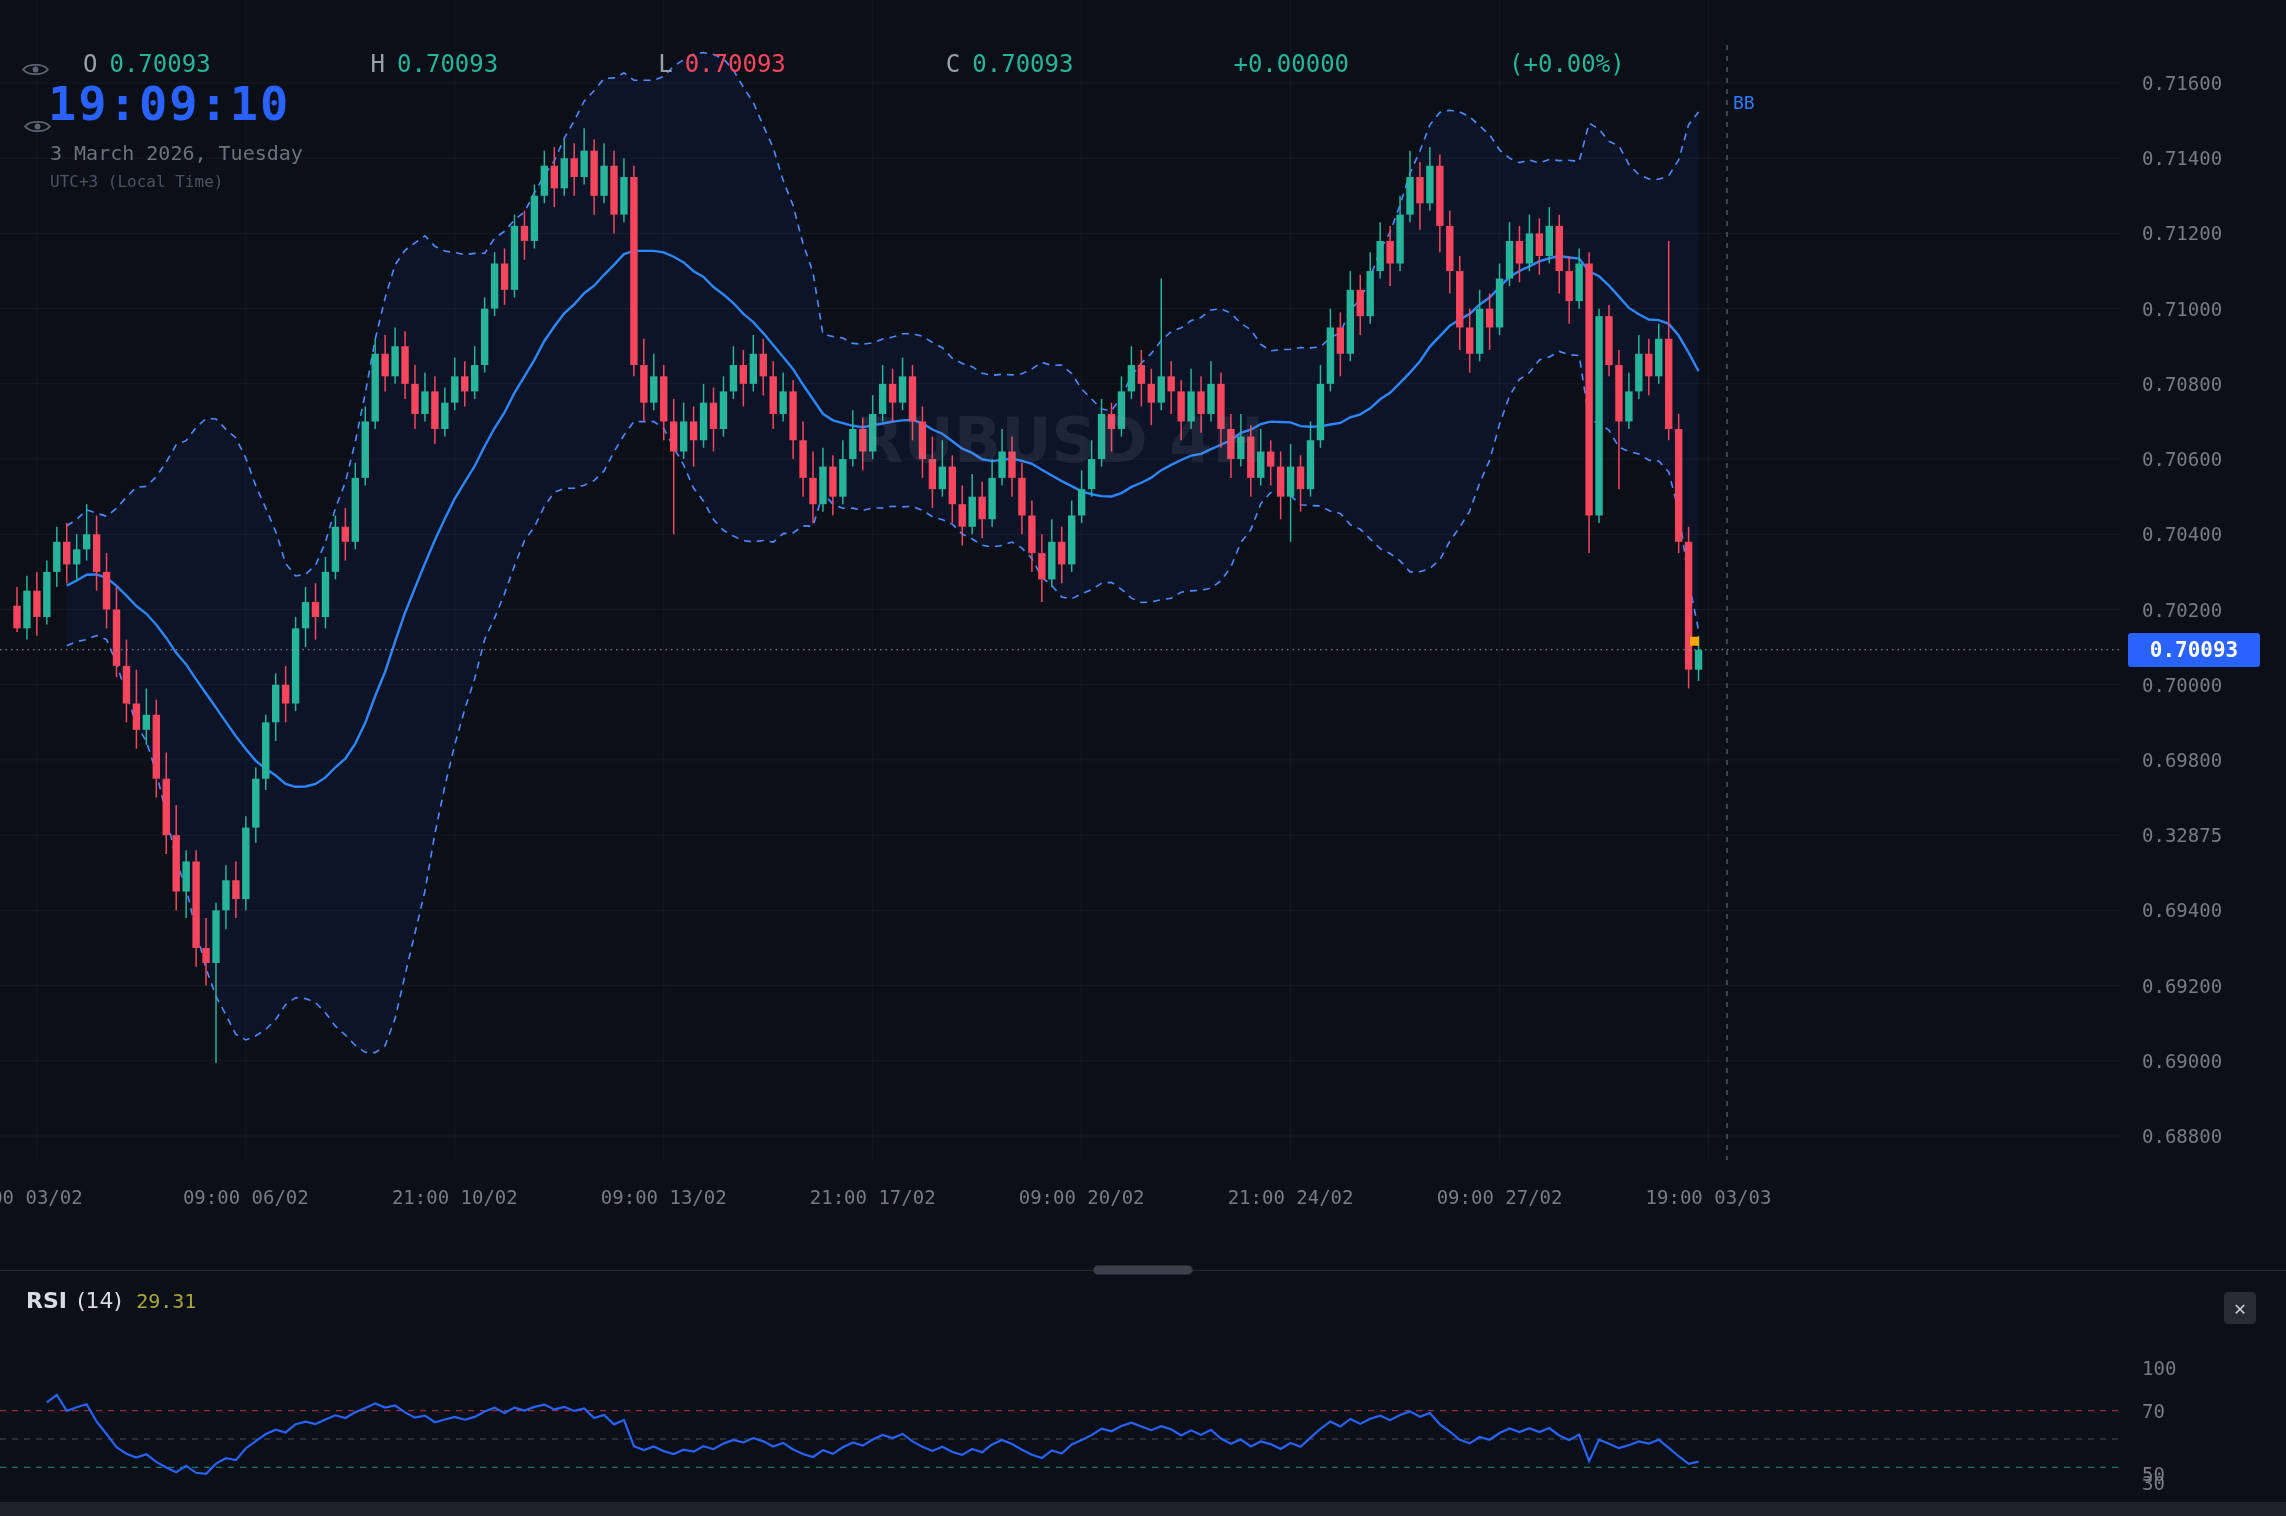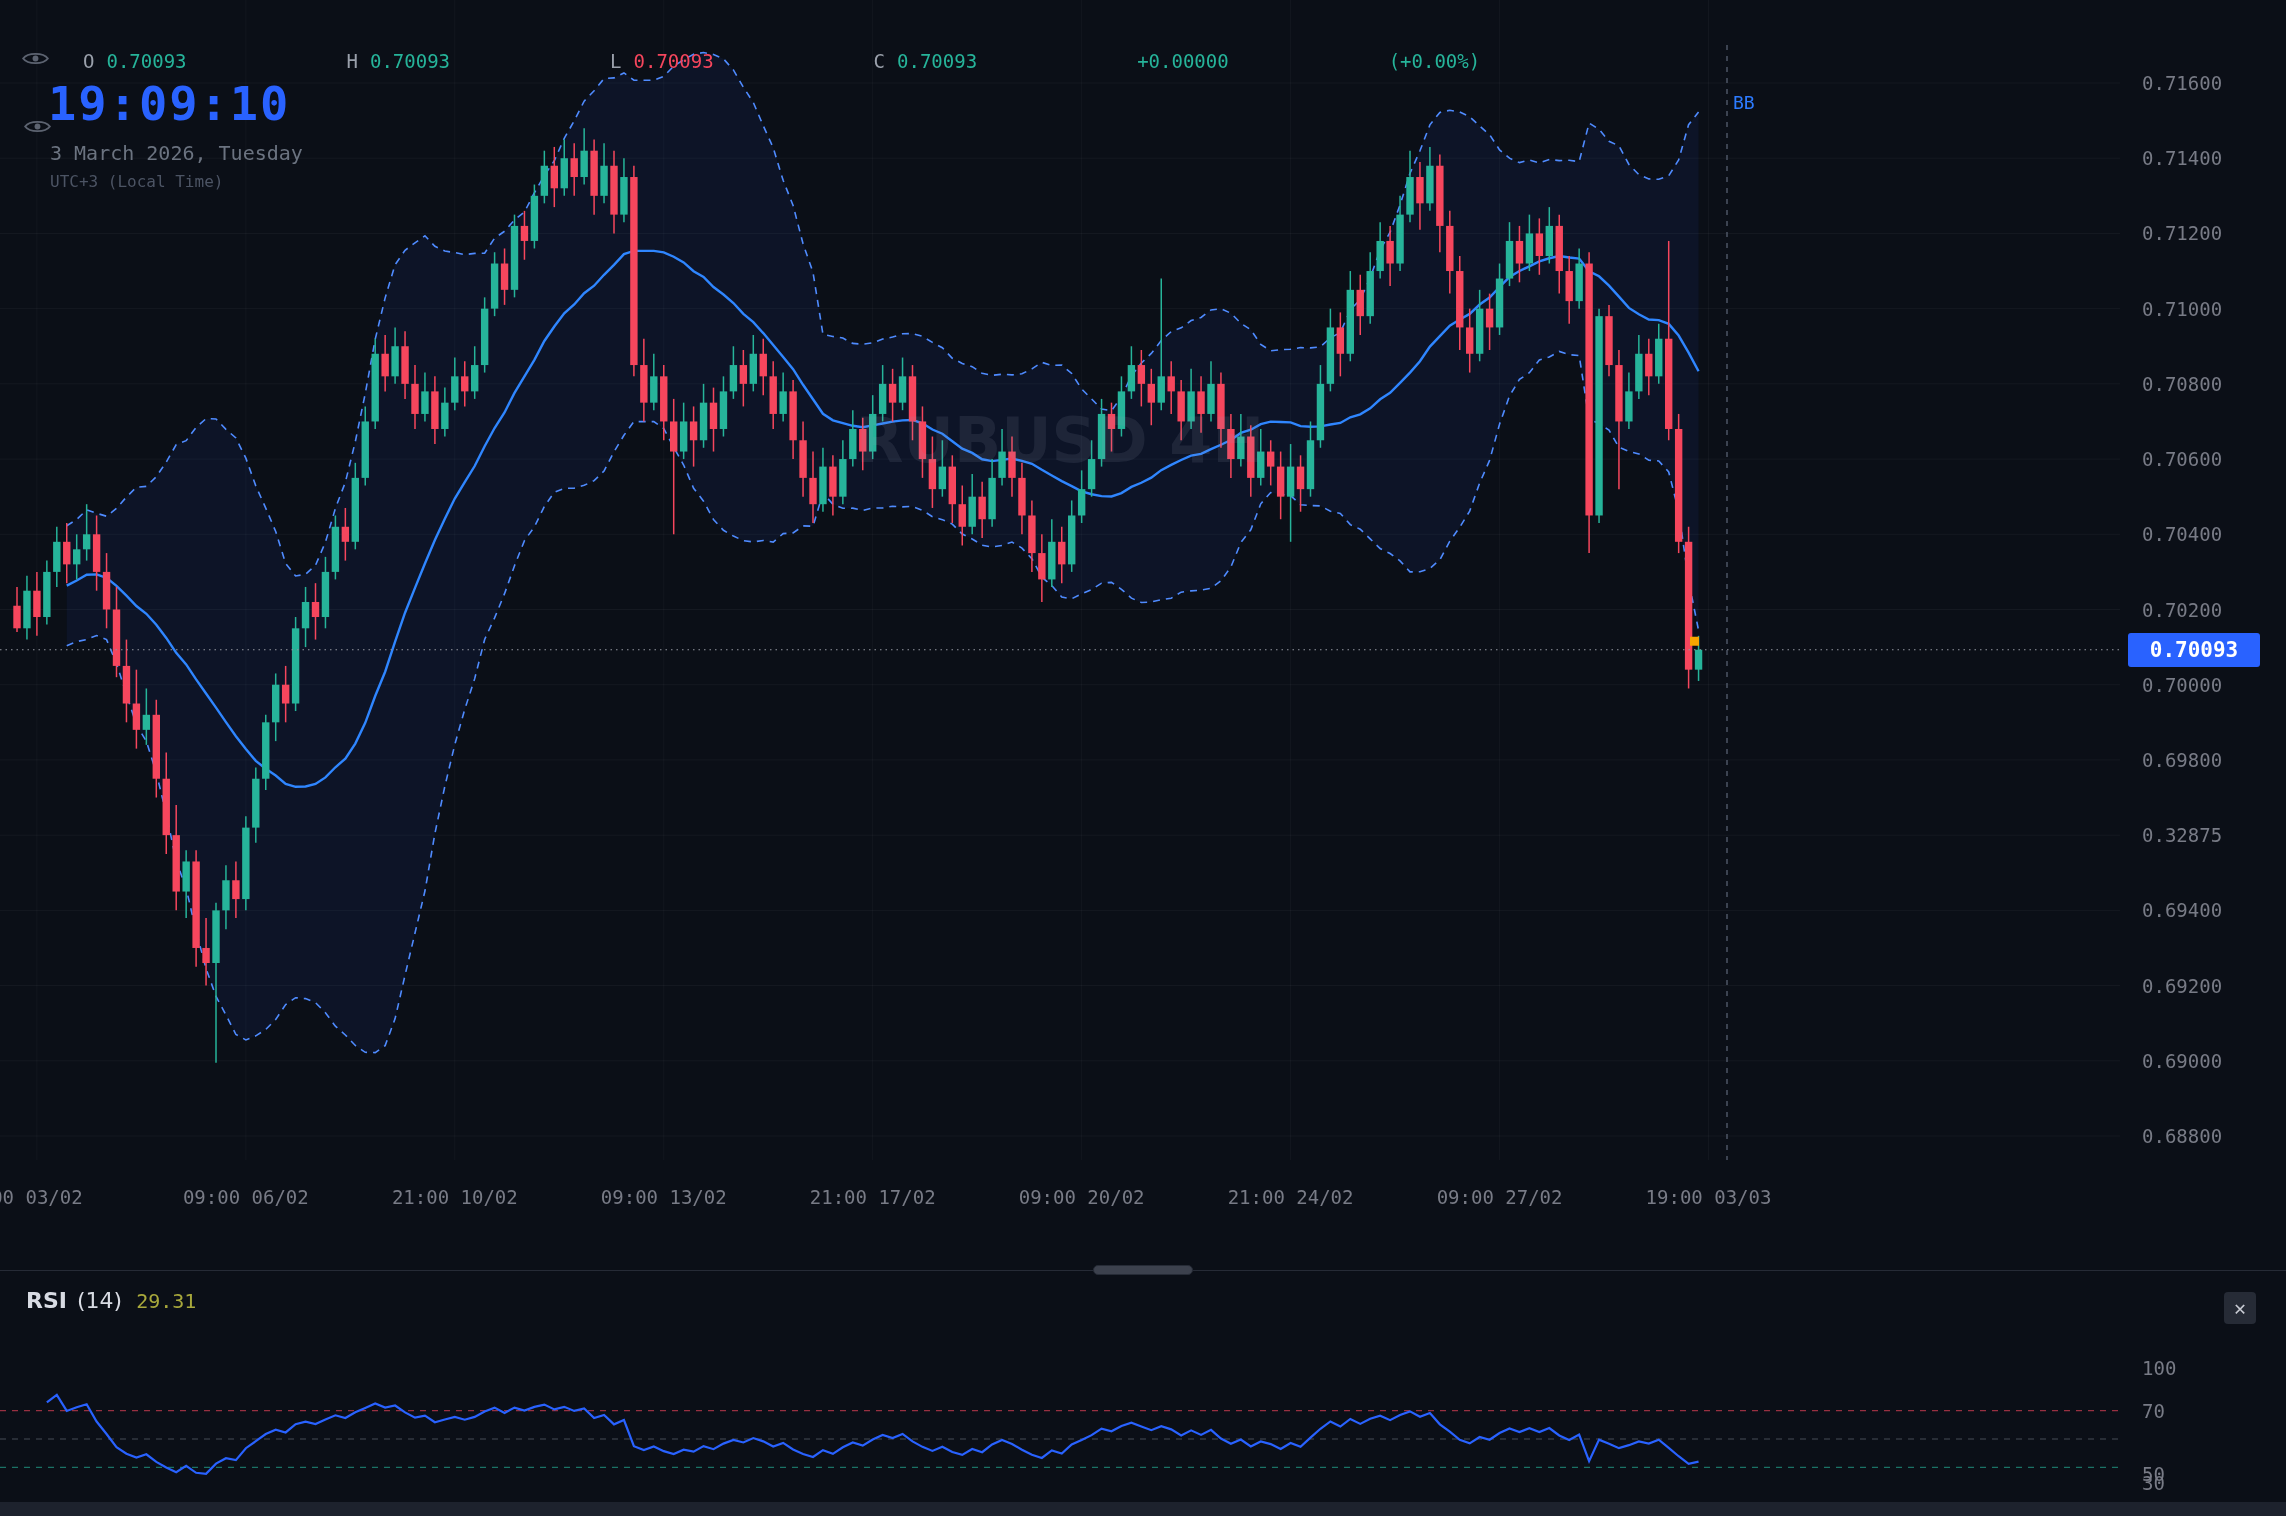--- a/index.html
+++ b/index.html
@@ -3,21 +3,21 @@
 <meta charset="utf-8">
 <style>
   *{box-sizing:border-box;margin:0;padding:0}
   html,body{background:#0b0f17}
   #root{position:relative;width:2286px;height:1516px;overflow:hidden;background:#0b0f17;
         font-family:"DejaVu Sans Mono",monospace;color:#787b86}
   #chart-svg{position:absolute;left:0;top:0}
   .axis-label{position:absolute;font-size:19px;line-height:22px;color:#787b86;white-space:nowrap}
   .time-label{transform:translateX(-50%)}
   
-  #ohlc-row{position:absolute;left:22px;top:50px;display:flex;align-items:flex-start;font-size:19px;white-space:nowrap}
+  #ohlc-row{position:absolute;left:22px;top:50px;display:flex;align-items:flex-end;font-size:24px;white-space:nowrap}
   #ohlc-row .grp{margin-right:160px}
   #ohlc-row .lab{color:#9aa0ab;margin-right:12px}
   .val-up{color:#26b49a}
   .val-down{color:#f6465d}
   .eye{display:inline-flex;width:27px;height:17px;margin-right:34px;opacity:.85;cursor:pointer}
   #eye2{position:absolute;left:24px;top:118px}
   #countdown{position:absolute;left:48px;top:76px;font-size:47px;font-weight:bold;letter-spacing:2px;color:#2962ff}
   #date-line{position:absolute;left:50px;top:141px;font-size:20px;color:#6b7380}
   #tz-line{position:absolute;left:50px;top:172px;font-size:16px;color:#4c5464}
   

